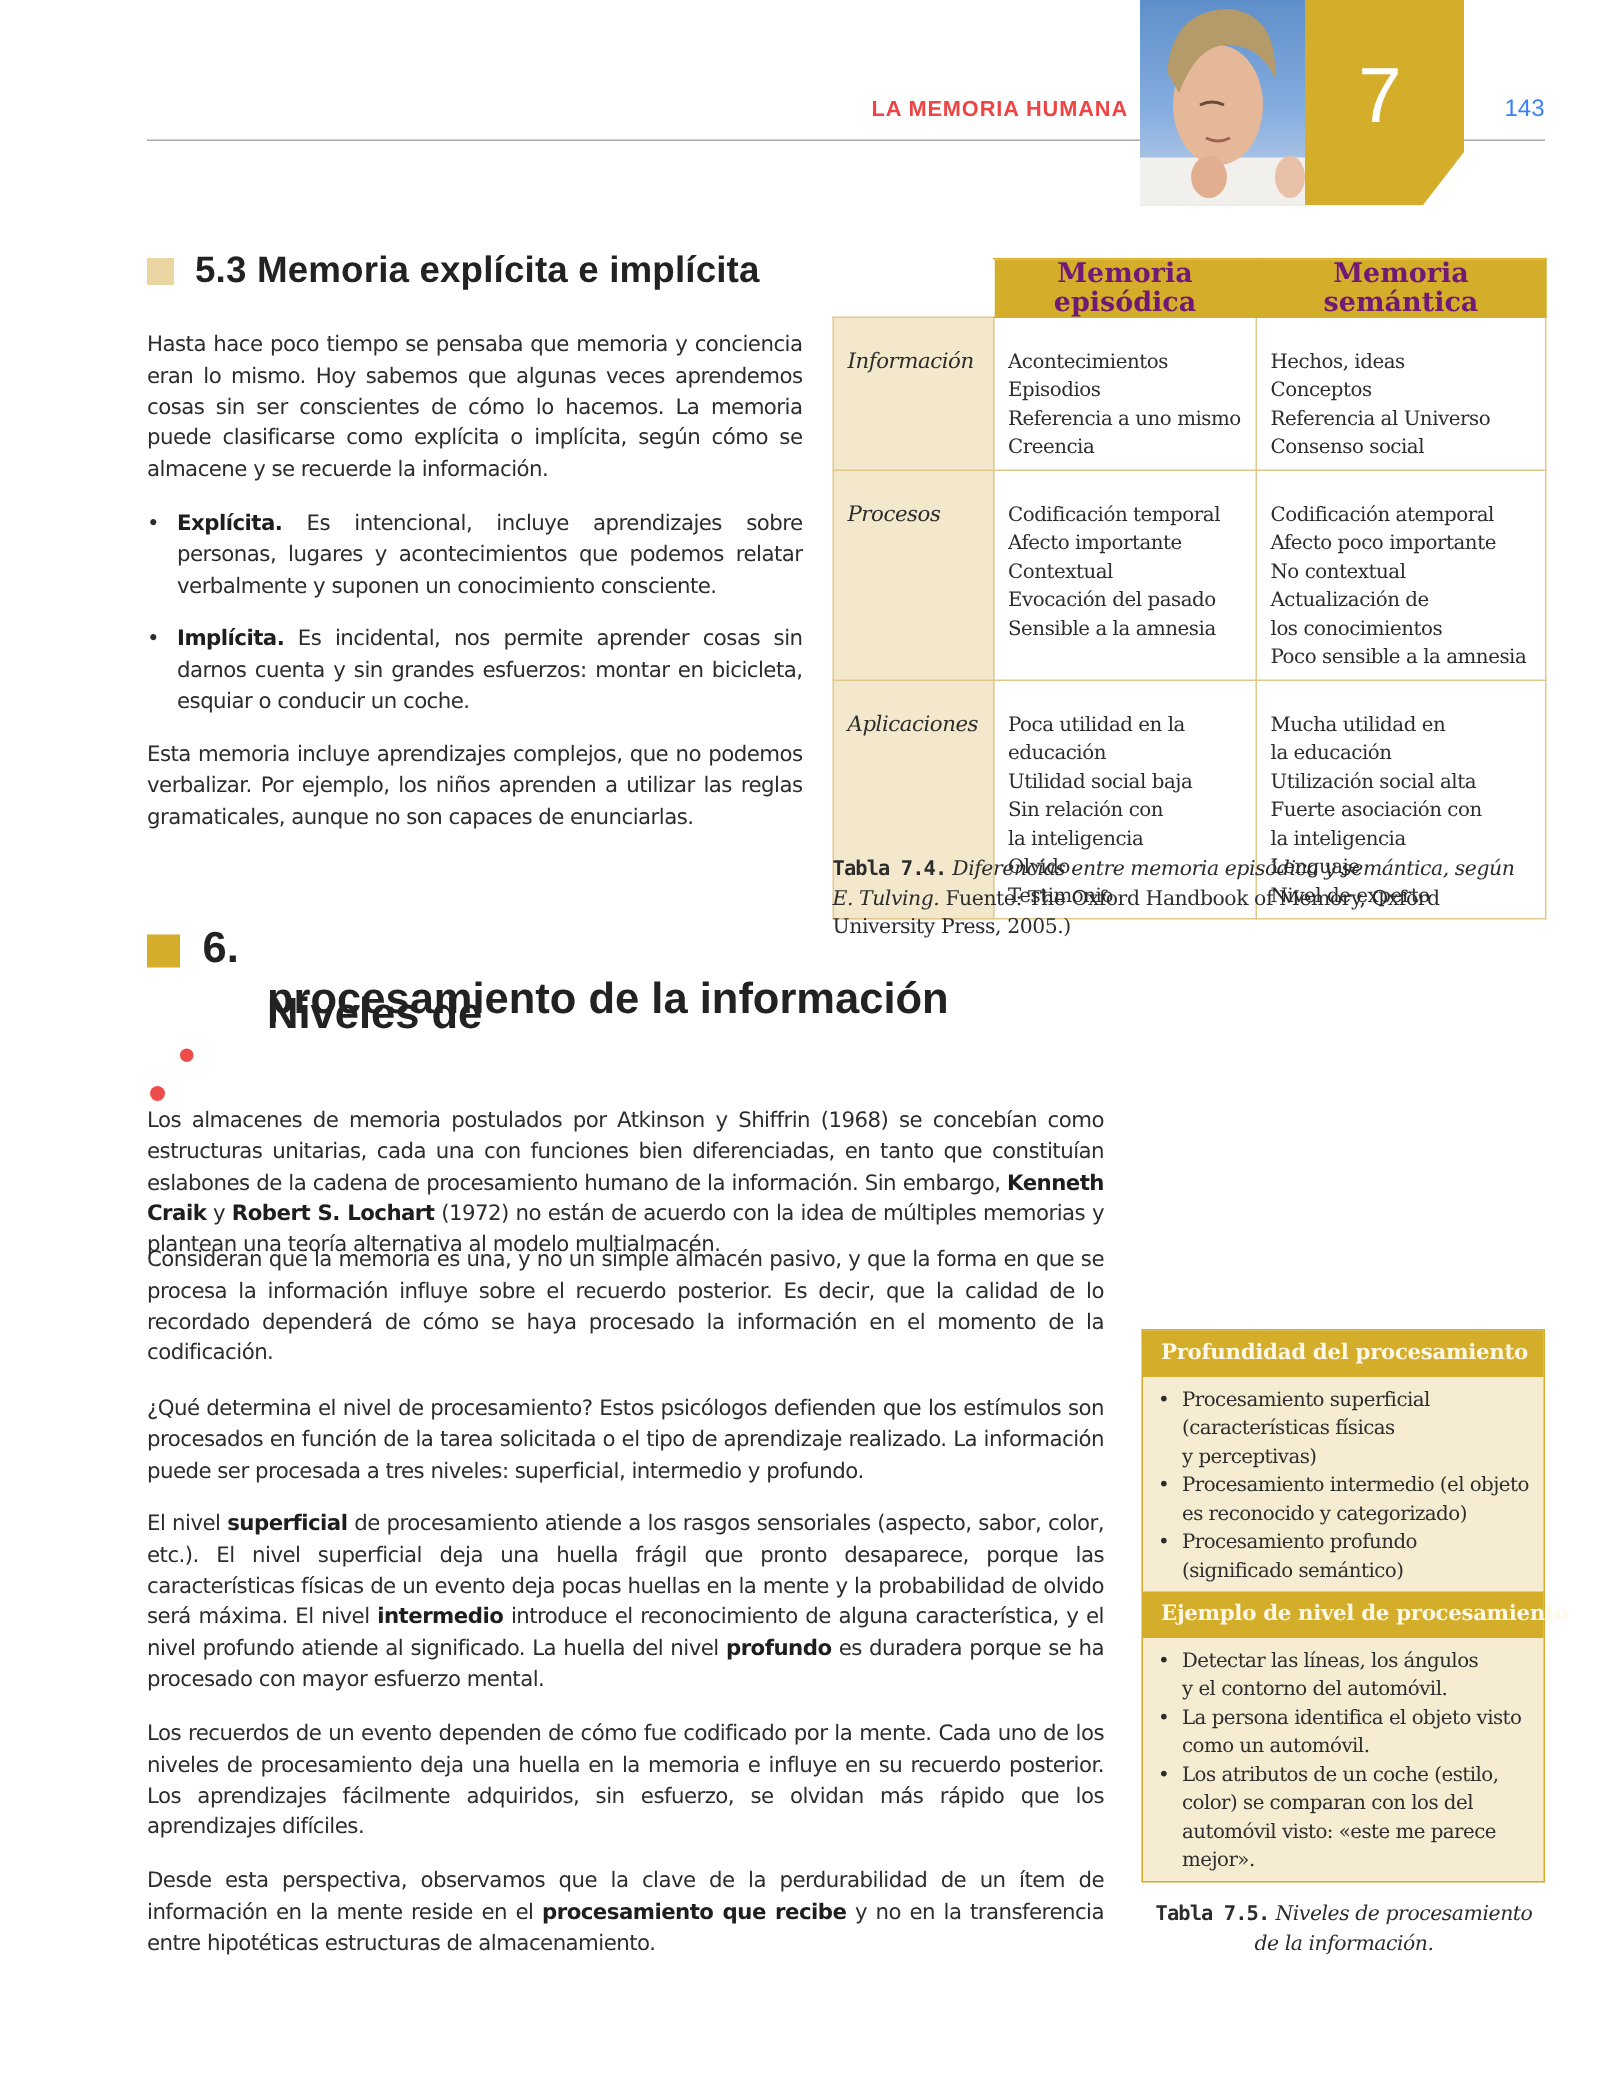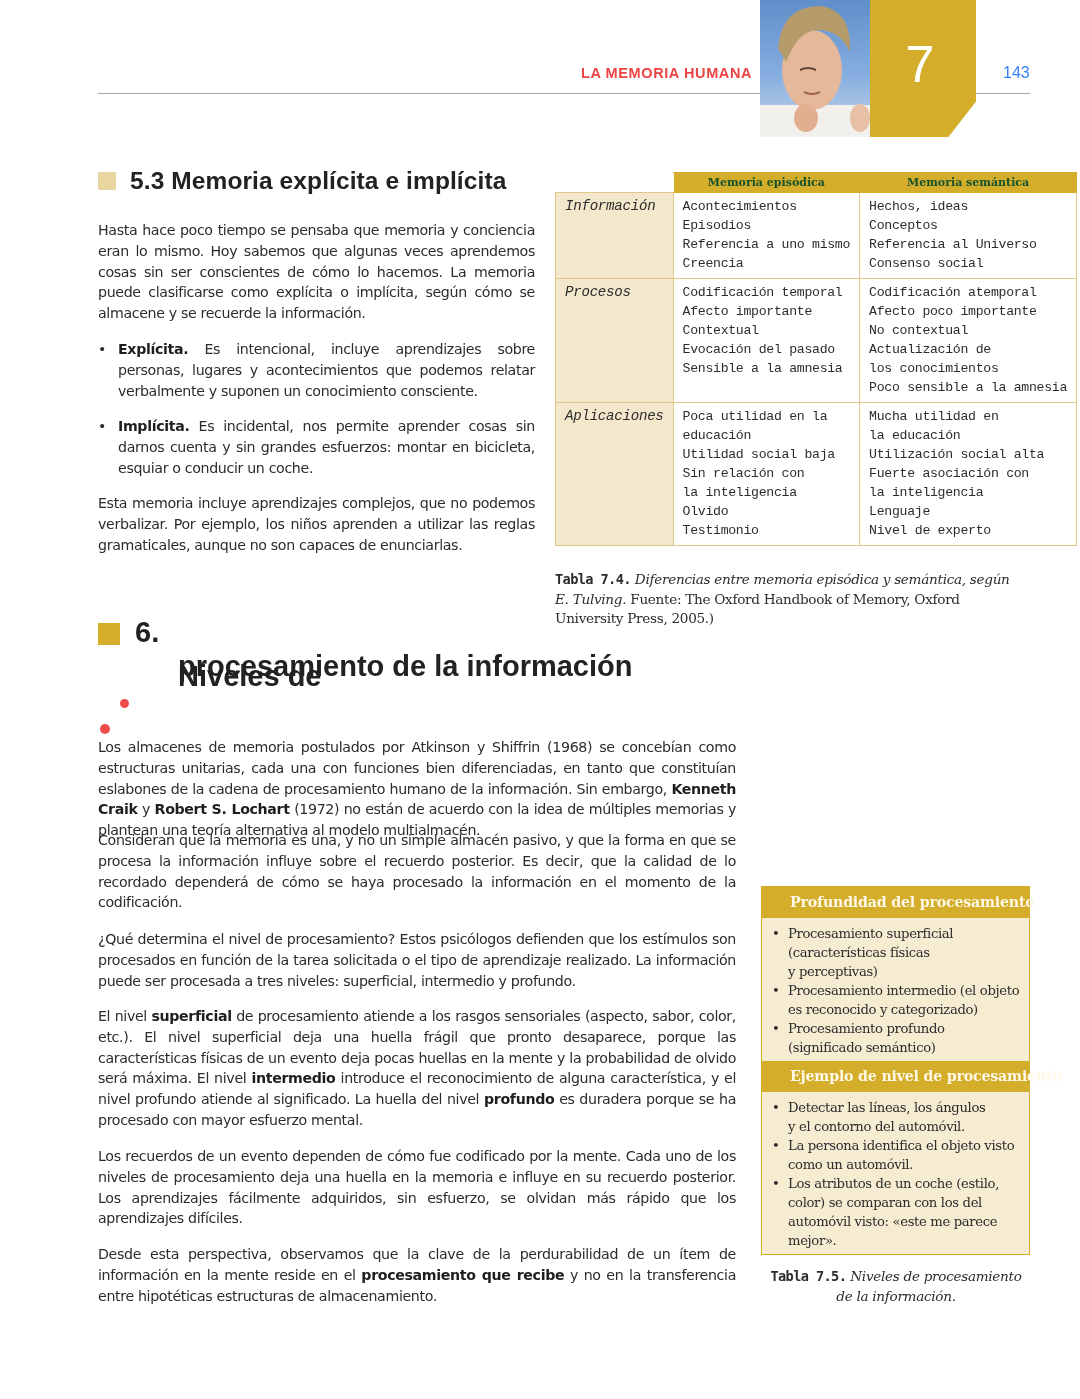--- a/index.html
+++ b/index.html
@@ -30,32 +30,32 @@
 
   
   .para { position: absolute; font-family: "DejaVu Sans", sans-serif; font-size: 14.2px; line-height: 20.8px; color: #2c2c2c; text-align: justify; letter-spacing: -0.35px; }
   .para b { font-weight: bold; color: #1e1e1e; }
   .bullet { position: absolute; font-family: "DejaVu Sans", sans-serif; font-size: 14.2px; line-height: 20.8px; color: #2c2c2c; text-align: justify; letter-spacing: -0.35px; }
   .bullet .dot { position: absolute; left: -20px; top: 0; }
   .bullet b { font-weight: bold; color: #1e1e1e; }
 
   
   .t74 { position: absolute; left: 555px; top: 172px; width: 476px; border-collapse: collapse; font-family: "DejaVu Serif", serif; font-size: 13.2px; line-height: 19px; color: #2c2c2c; }
-  .t74 th { background: #d4ad2b; color: #14532d; font-weight: bold; font-size: 11px; height: 18px; text-align: center; border: 1.5px solid #d4ad2b; border-left: 1.5px solid #fff; }
+  .t74 th { background: #d4ad2b; color: #701a75; font-weight: bold; font-size: 18px; height: 18px; text-align: center; border: 1.5px solid #d4ad2b; border-left: 1.5px solid #fff; }
   .t74 th.blank { background: transparent; border: none; }
-  .t74 td { border: 1.5px solid #e0c88a; vertical-align: top; padding: 4px 9px 5px 9px; white-space: nowrap; letter-spacing: -0.3px; font-family: Liberation Mono, monospace; }
+  .t74 td { border: 1.5px solid #e0c88a; vertical-align: top; padding: 20px 9px 5px 9px; white-space: nowrap; letter-spacing: -0.3px; }
   .t74 td.rowlabel { background: #f3e8cc; font-style: italic; font-size: 14.2px; width: 107px; }
   .t74 td.c1 { width: 175px; }
   .caption { position: absolute; font-family: "DejaVu Serif", serif; font-size: 13.6px; line-height: 19.5px; color: #2c2c2c; letter-spacing: -0.3px; }
   .caption b { font-family: "DejaVu Sans Mono", monospace; font-weight: bold; letter-spacing: -0.6px; }
   .caption i { font-style: italic; }
 
   
   .box { position: absolute; left: 761px; top: 886px; width: 269px; background: #f5ecd2; border: 1.5px solid #d4ad2b; }
-  .box .bh { background: #d4ad2b; color: #fff8e6; font-family: "DejaVu Serif", serif; font-weight: bold; font-size: 14.2px; height: 31px; line-height: 31px; padding-left: 28px; white-space: nowrap; letter-spacing: -0.2px; }
+  .box .bh { background: #d4ad2b; color: #fff8e6; font-family: "DejaVu Serif", serif; font-weight: bold; font-size: 14.2px; height: 31px; line-height: 31px; padding-left: 12px; white-space: nowrap; letter-spacing: -0.2px; }
   .box ul { list-style: none; padding: 6px 6px 4px 26px; font-family: "DejaVu Serif", serif; font-size: 13.2px; line-height: 19px; color: #2c2c2c; letter-spacing: -0.35px; }
   .box li { position: relative; }
   .box li .dot { position: absolute; left: -16px; top: 0; }
 
   
   .mark { position: absolute; border-radius: 50%; background: #ee4b4b; }
 </style>
 </head>
 <body>
 

